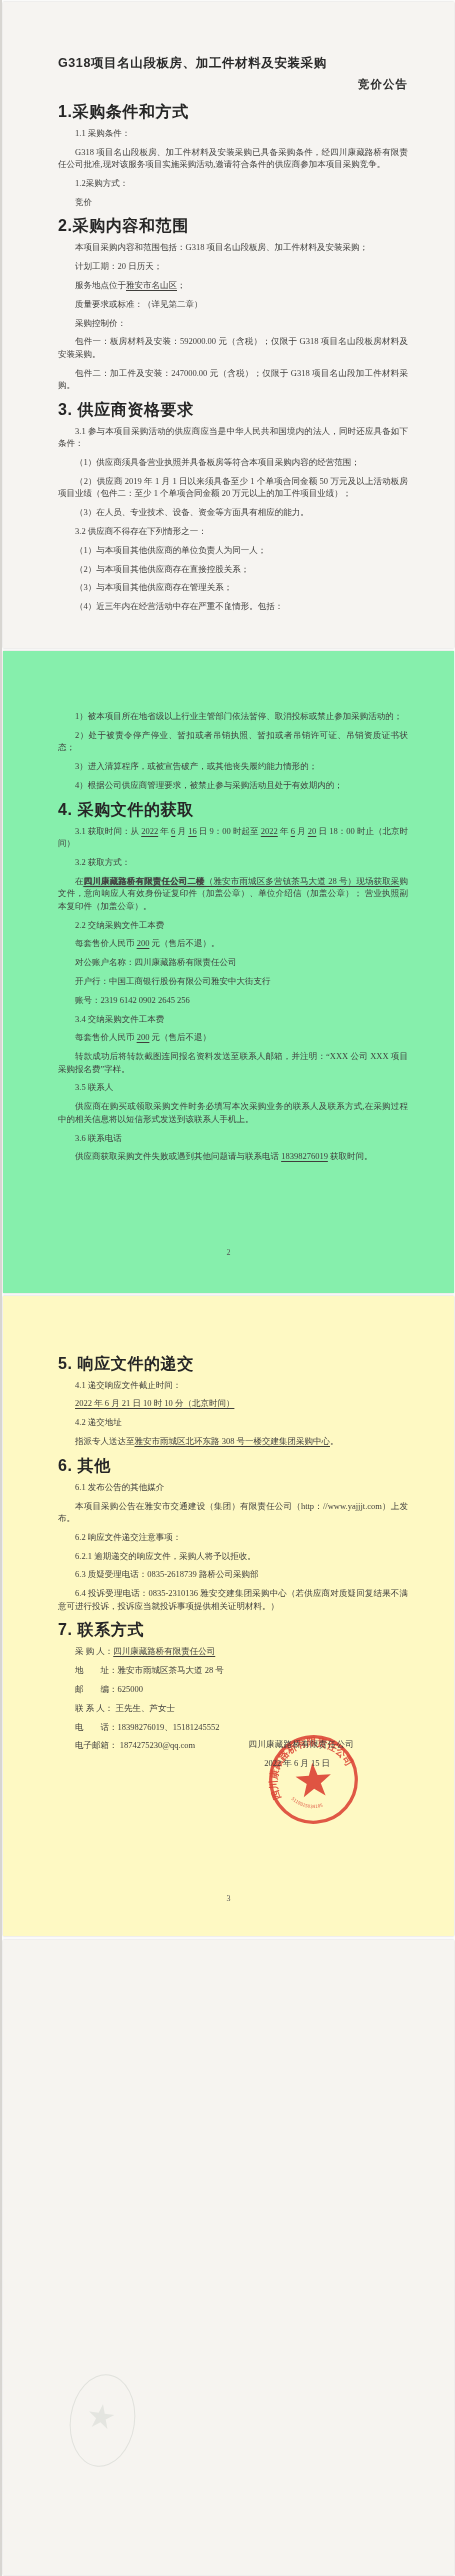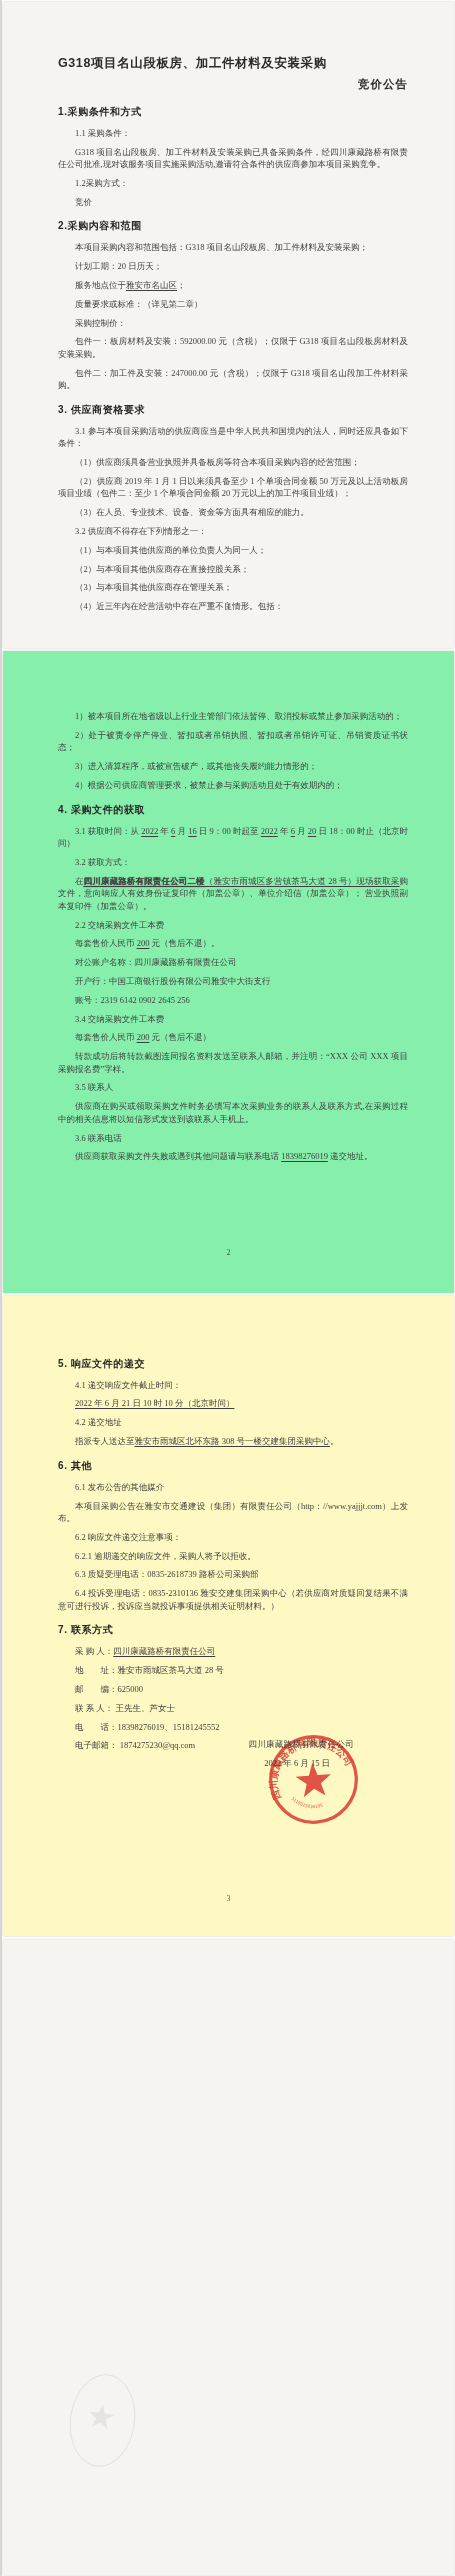--- a/index.html
+++ b/index.html
@@ -30,21 +30,21 @@
     font-weight:bold;font-size:12.5px;color:#2b2b2b;
     line-height:18px;margin:0 0 5.7px 0;letter-spacing:0.6px;
   }
   .title2{
     font-family:"Liberation Sans","DejaVu Sans",sans-serif;
     font-weight:bold;font-size:11.4px;color:#2b2b2b;
     text-align:right;line-height:15px;margin:0 0 11.4px 0;letter-spacing:1.1px;
   }
   .h{
     font-family:"Liberation Sans","DejaVu Sans",sans-serif;
-    font-weight:bold;font-size:10px;color:#262626;
+    font-weight:bold;font-size:16px;color:#262626;
     line-height:15px;margin:10.2px 0 8px 0;letter-spacing:0.6px;
   }
   .p{
     font-size:8.5px;line-height:12.5px;
     text-indent:2em;text-align:justify;
     margin:0 0 6.3px 0;
   }
   .u{text-decoration:underline;text-underline-offset:1.7px;}
   .sm{text-shadow:0.3px 0 0 #4a4a4a,-0.3px 0 0 #4a4a4a,0 0 1.7px rgba(70,70,70,.5);}
   .pageno{
@@ -124,21 +124,21 @@
         <div class="blk p"><span>每套售价人民币 </span><span class="u">200</span><span> 元（售后不退）。</span></div>
         <div class="blk p"><span>对公账户名称：四川康藏路桥有限责任公司</span></div>
         <div class="blk p"><span>开户行：中国工商银行股份有限公司雅安中大街支行</span></div>
         <div class="blk p"><span>账号：2319 6142 0902 2645 256</span></div>
         <div class="blk p"><span>3.4 交纳采购文件工本费</span></div>
         <div class="blk p"><span>每套售价人民币 </span><span class="u">200</span><span> 元（售后不退）</span></div>
         <div class="blk p"><span>转款成功后将转款截图连同报名资料发送至联系人邮箱，并注明：“XXX 公司 XXX 项目采购报名费”字样。</span></div>
         <div class="blk p"><span>3.5 联系人</span></div>
         <div class="blk p"><span>供应商在购买或领取采购文件时务必填写本次采购业务的联系人及联系方式,在采购过程中的相关信息将以短信形式发送到该联系人手机上。</span></div>
         <div class="blk p"><span>3.6 联系电话</span></div>
-        <div class="blk p"><span>供应商获取采购文件失败或遇到其他问题请与联系电话 </span><span class="u">18398276019</span><span> 递交地址。</span></div>
+        <div class="blk p"><span>供应商获取采购文件失败或遇到其他问题请与联系电话 </span><span class="u">18398276019</span><span> 获取时间。</span></div>
       </div>
     <div class="pageno">2</div>
   </section>
 
   <section class="page page--3">
     <div>
         <div class="blk h"><span>5. 响应文件的递交</span></div>
         <div class="blk p"><span>4.1 递交响应文件截止时间：</span></div>
         <div class="blk p"><span class="u">2022 年 6 月 21 日 10 时 10 分（北京时间）</span></div>
         <div class="blk p"><span>4.2 递交地址</span></div>

